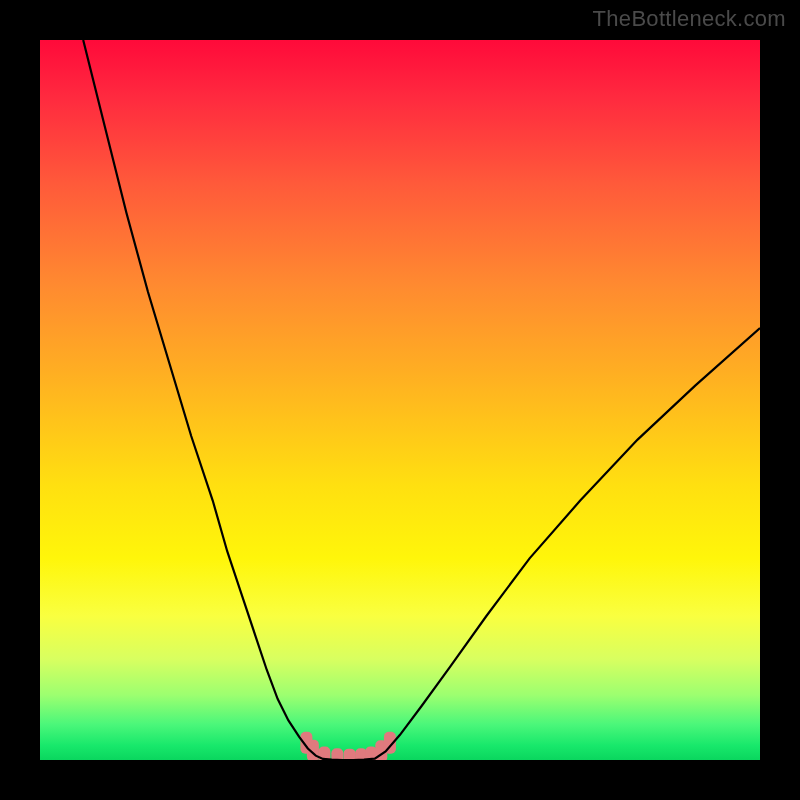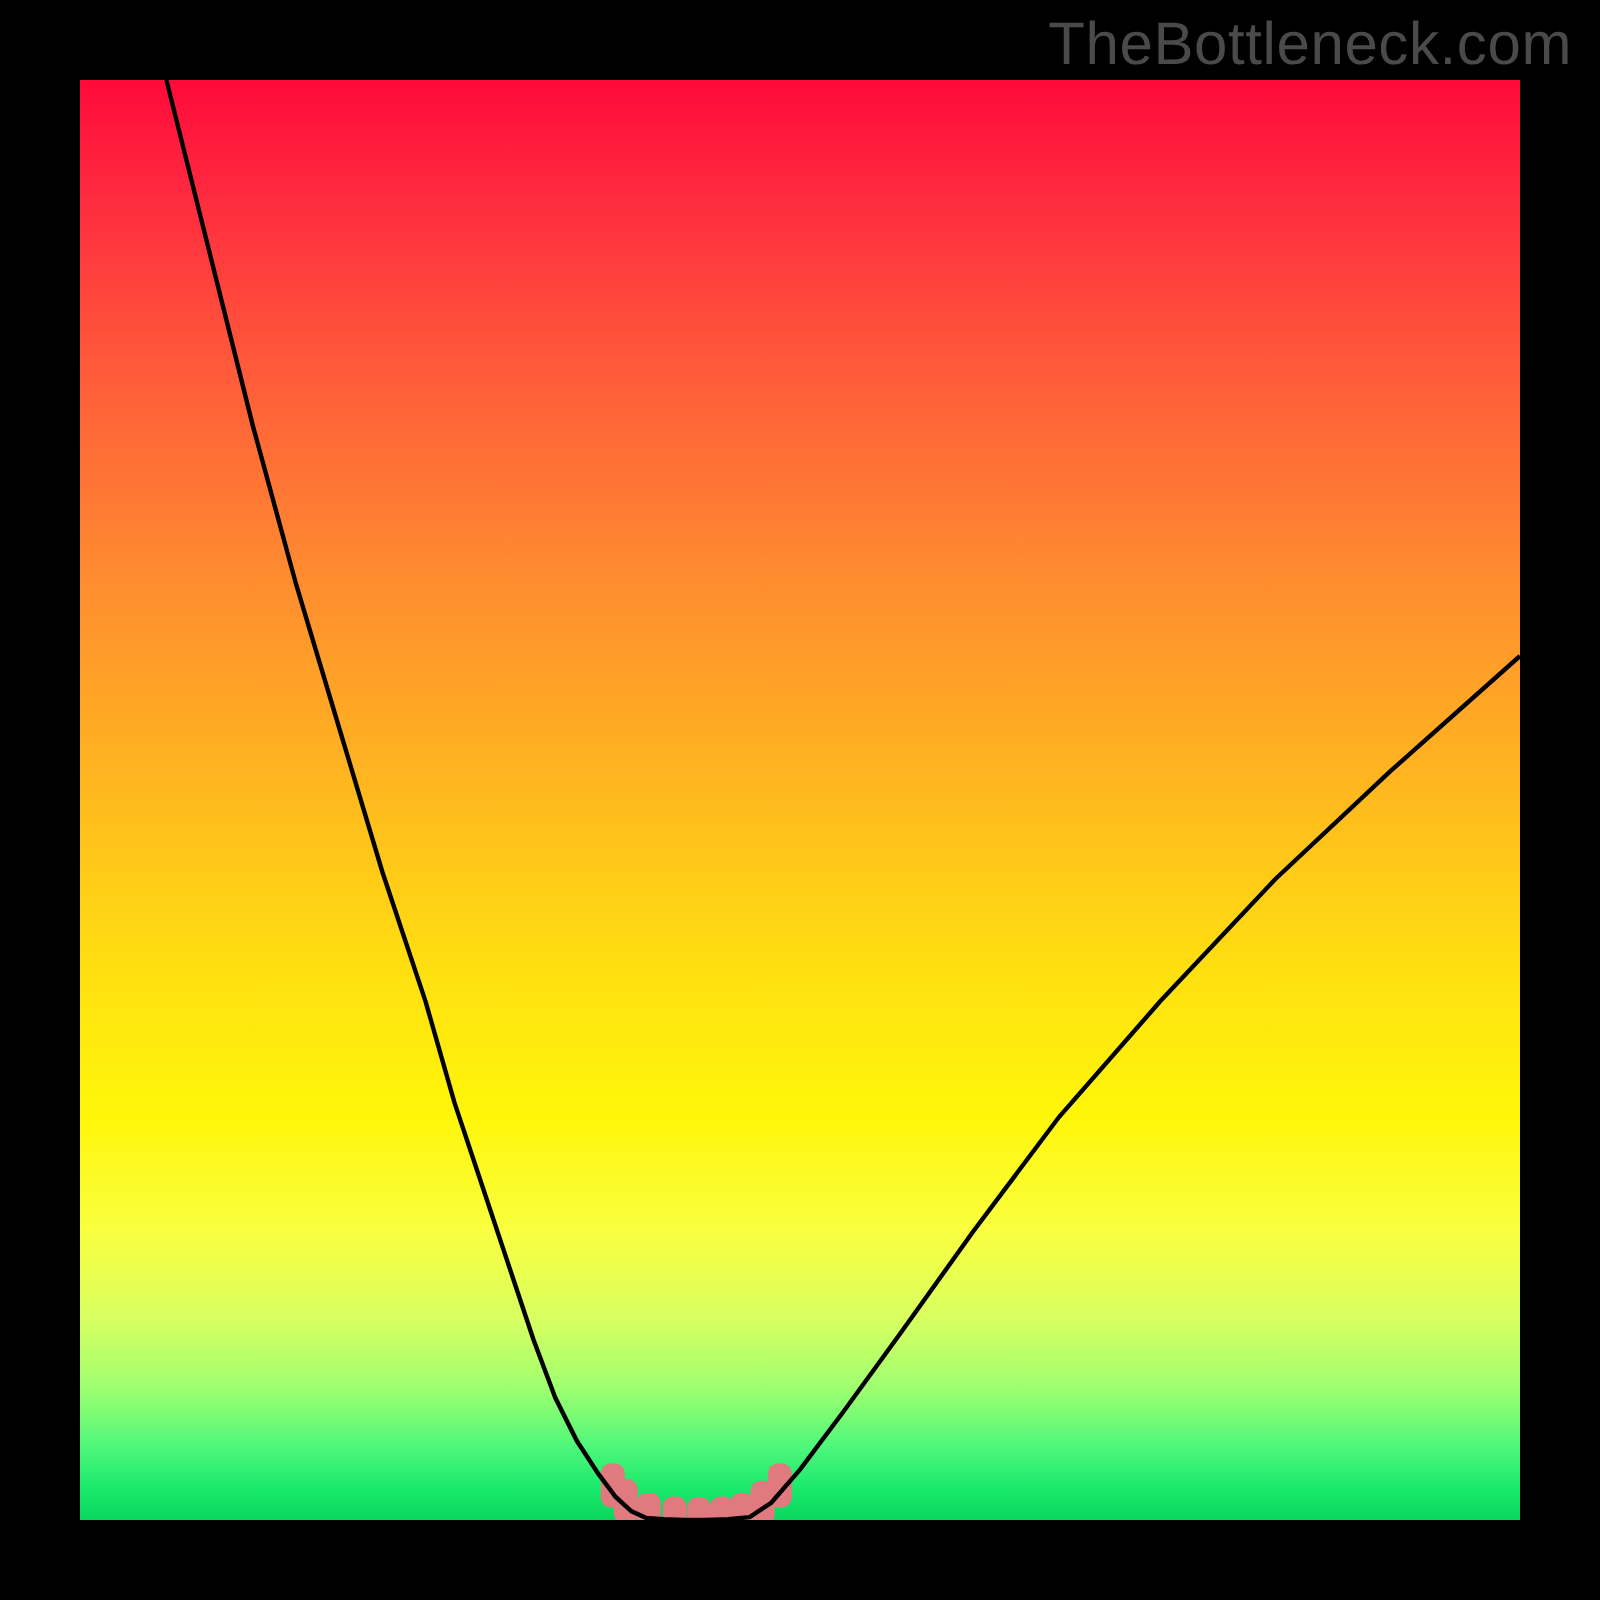--- a/index.html
+++ b/index.html
@@ -45,21 +45,21 @@
     top: 0;
     width: 720px;
     height: 720px;
     display: block;
   }
   .watermark {
     position: absolute;
     top: 6px;
     right: 14px;
     color: #4a4a4a;
-    font-size: 30px;
+    font-size: 22px;
     font-weight: 500;
     letter-spacing: 0.3px;
     user-select: none;
   }
   .curve {
     fill: none;
     stroke: #000;
     stroke-width: 2.2;
   }
   .marker-pill {

